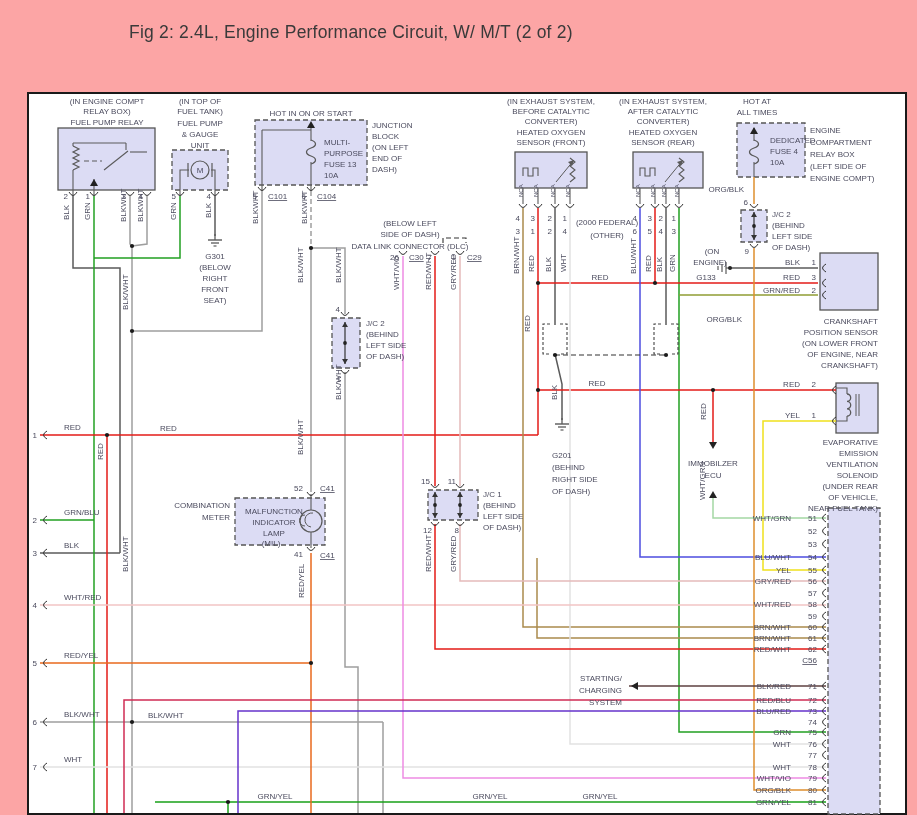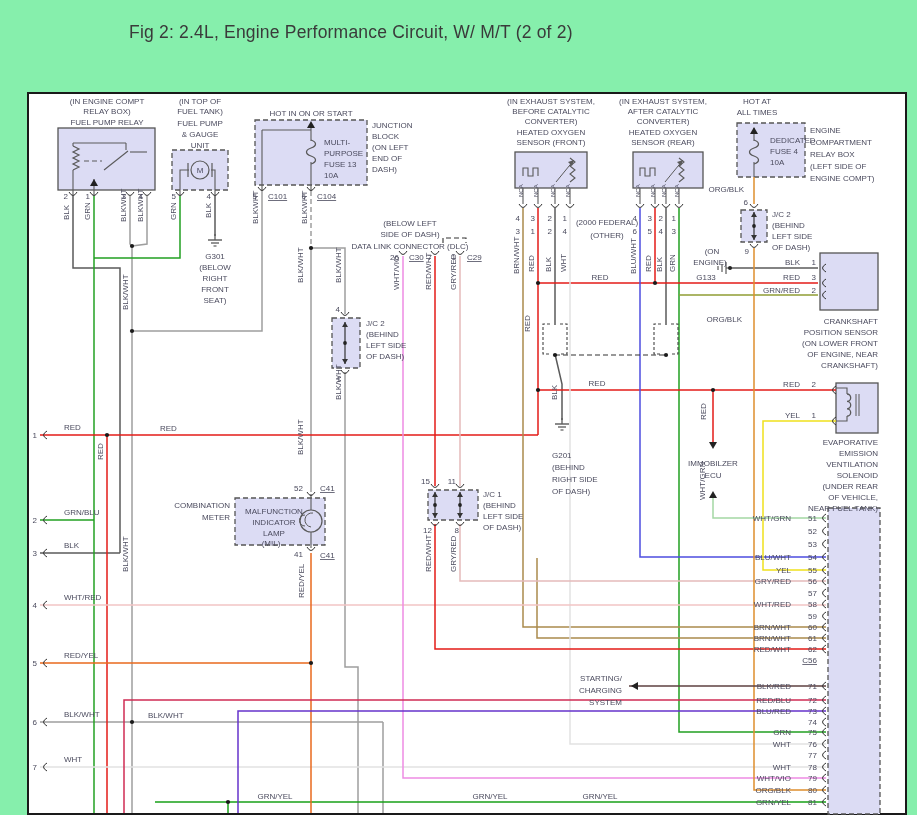--- a/index.html
+++ b/index.html
@@ -1,17 +1,17 @@
 <!DOCTYPE html>
 <html><head>
 <meta charset="utf-8">
 <style>
   html,body{margin:0;padding:0;}
   body{background:#d5d2cf;font-family:"Liberation Sans",sans-serif;}
-  .page{position:relative;width:917px;height:815px;background:#86efac;overflow:hidden;}
+  .page{position:relative;width:917px;height:815px;background:#fca5a5;overflow:hidden;}
   .fig-title{position:absolute;left:129px;top:22px;font-size:17.5px;color:#3a3a3a;letter-spacing:.2px;}
   svg{position:absolute;left:0;top:0;}
   svg text{font-family:"Liberation Sans",sans-serif;fill:#4b4b5e;}
 </style>
 </head>
 <body>
 
 <div class="page">
   <div class="fig-title">Fig 2: 2.4L, Engine Performance Circuit, W/ M/T (2 of 2)</div>
   <svg width="917" height="815" viewBox="0 0 917 815">

